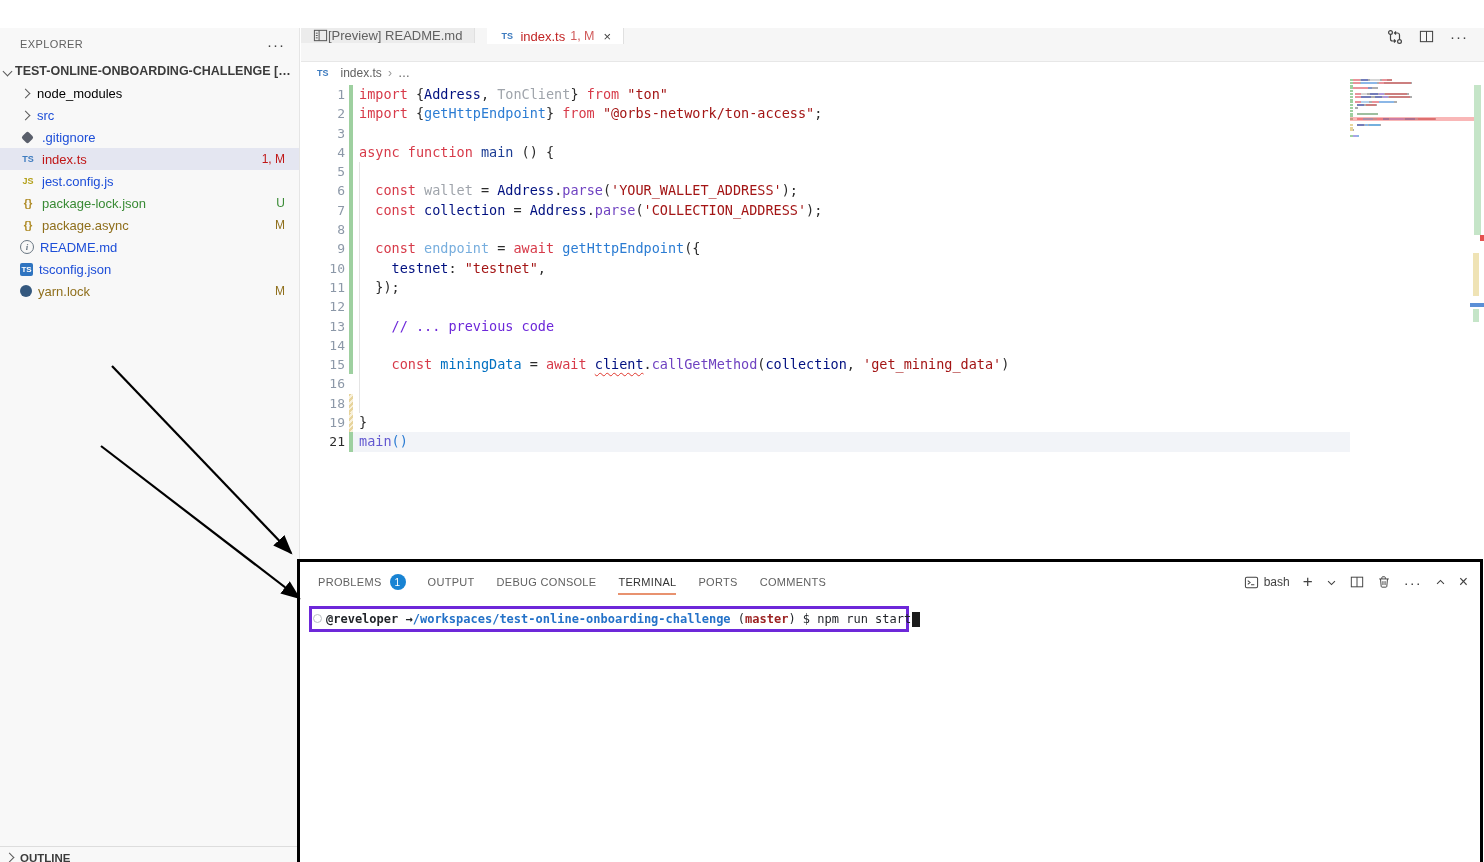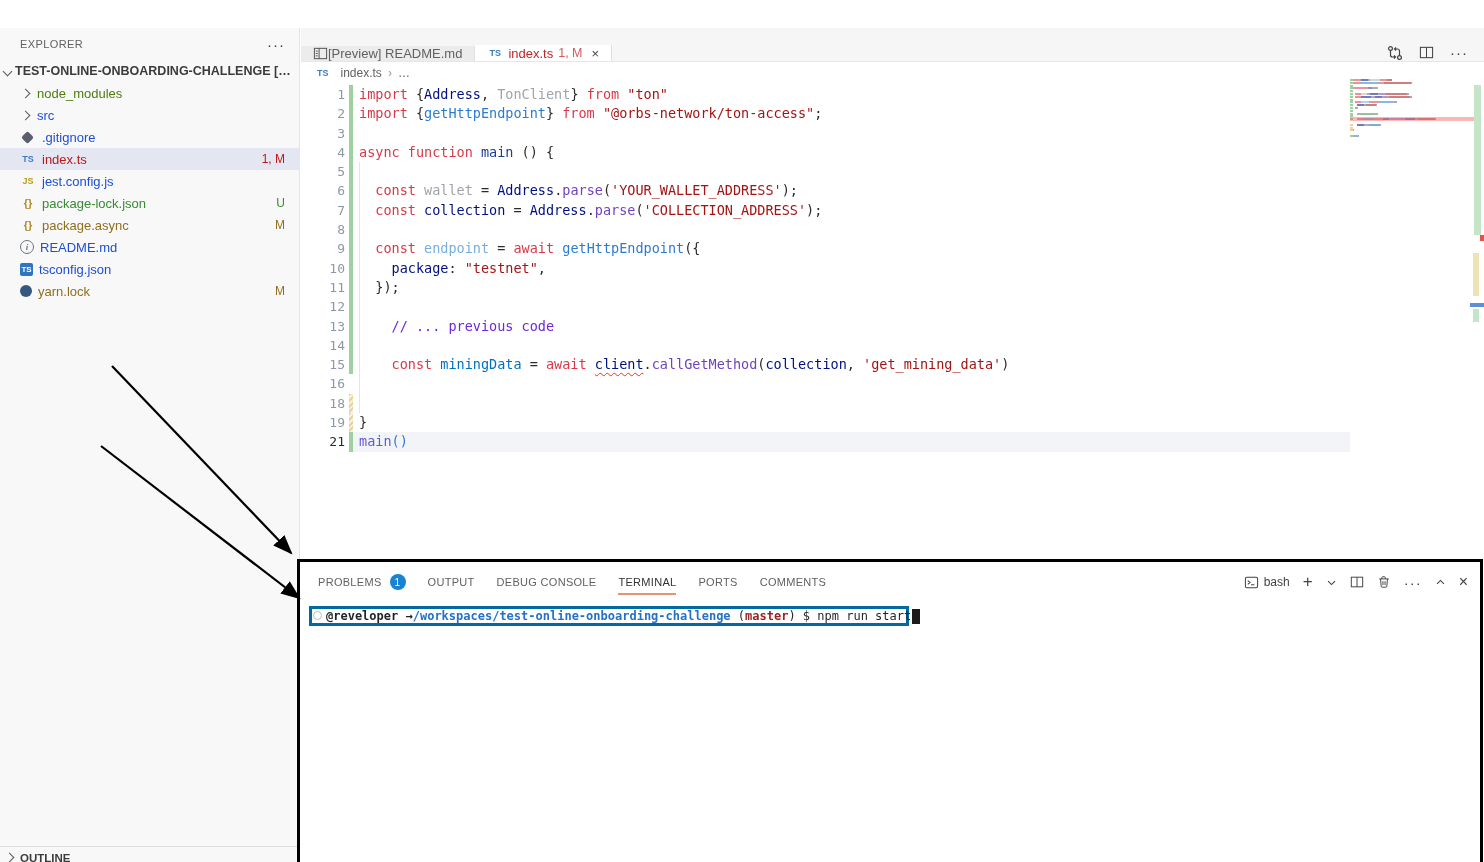--- a/index.html
+++ b/index.html
@@ -24,35 +24,35 @@
        font-size:9px;font-weight:700;height:16px;}
   .ic-ts{color:#3d7bbf;}
   .ic-js{color:#b3a019;}
   .ic-json{color:#b08d2a;font-size:11px;font-weight:700;}
   .ic-git{width:9px;height:9px;background:#5a5f6b;border-radius:2px;transform:rotate(45deg);margin:0 10px 0 3px;}
   .ic-info{width:12px;height:12px;border:1px solid #697682;border-radius:50%;color:#697682;
            font-size:9px;font-style:italic;font-family:"Liberation Serif",serif;}
   .ic-tsblue{background:#2f74c0;color:#fff;border-radius:2px;width:13px;height:13px;font-size:8px;}
   .ic-yarn{width:12px;height:12px;border-radius:50%;background:#34587e;}
   .fname{flex:1;white-space:nowrap;overflow:hidden;text-overflow:ellipsis;color:#1d4ed8;}
-  .fname.dim{color:#4d7c0f;}
+  .fname.dim{color:#000000;}
   .fname.err{color:#c01717;}
   .fname.add{color:#388a34;}
   .fname.mod{color:#8f6f1c;}
   .fbadge{flex:none;font-size:12px;margin-right:14px;margin-left:6px;}
   .fbadge.err{color:#c01717;}
   .fbadge.add{color:#388a34;}
   .fbadge.mod{color:#8f6f1c;}
   .sb-bottom{position:absolute;bottom:0;left:0;width:100%;}
   .sb-sec{display:flex;align-items:center;height:21px;border-top:1px solid #ddd;font-size:11.5px;
           font-weight:700;color:#3b3b3b;padding-left:6px;background:#f8f8f8;cursor:pointer;}
   .sb-sec .chev{margin-right:7px;}
   
   .editor{position:absolute;left:301px;top:0;right:0;bottom:0;background:#fff;}
-  .tabbar{display:flex;height:33px;background:#f6f6f6;border-bottom:1px solid #e7e7e7;align-items:flex-end;}
+  .tabbar{display:flex;height:33px;background:#f6f6f6;border-bottom:1px solid #e7e7e7;align-items:flex-start;gap:12px;}
   .tab{display:flex;align-items:center;padding:0 12px;font-size:13px;color:#616161;background:#ececec;
        border-right:1px solid #e0e0e0;cursor:pointer;white-space:nowrap;}
   .tab.active{background:#fff;color:#333;}
   .tab .fic{margin-right:5px;}
   .tab-red{color:#c22525;}
   .tab-badge{color:#d05b5b;margin-left:5px;font-size:12.5px;}
   .tab-close{margin-left:9px;color:#424242;font-size:13px;cursor:pointer;}
   .ed-actions{margin-left:auto;display:flex;align-items:center;gap:16px;padding-right:16px;}
   .icobtn{display:inline-flex;align-items:center;justify-content:center;cursor:pointer;color:#424242;}
   .breadcrumb{display:flex;align-items:center;height:22px;font-size:12px;color:#616161;padding-left:16px;gap:6px;}
@@ -94,21 +94,21 @@
          border:3px solid #000;box-sizing:border-box;}
   .ptabs{display:flex;align-items:center;height:40px;padding-left:18px;gap:22px;}
   .ptab{display:flex;align-items:center;font-size:11px;letter-spacing:.3px;color:#616161;cursor:pointer;
         position:relative;height:100%;}
   .ptab.active .ptl{color:#333;}
   .ptab.active::after{content:"";position:absolute;left:0;right:0;bottom:7px;height:2px;background:#e8926f;}
   .pbadge{margin-left:8px;background:#1883d3;color:#fff;border-radius:50%;width:16px;height:16px;
           display:inline-flex;align-items:center;justify-content:center;font-size:10px;}
   .ptoolbar{position:absolute;right:12px;top:10px;display:flex;align-items:center;gap:13px;color:#424242;}
   .bashbtn{display:flex;align-items:center;gap:5px;font-size:12px;color:#424242;cursor:pointer;}
-  .cmdbox{position:absolute;left:9px;top:44px;width:600px;height:20px;border:3px solid #0369a1;
+  .cmdbox{position:absolute;left:9px;top:44px;width:600px;height:26px;border:3px solid #6d28d9;
           box-sizing:border-box;background:#fff;display:flex;align-items:center;text-align:center;}
   .promptline{font-family:"DejaVu Sans Mono","Liberation Mono",monospace;font-size:12px;white-space:pre;
               padding-left:14px;display:flex;align-items:center;position:relative;}
   .pdot{position:absolute;left:1px;top:50%;margin-top:-5px;width:9px;height:9px;border:1px solid #b9bec4;
         border-radius:50%;box-sizing:border-box;}
   .t-user,.t-arrow{color:#1f2328;font-weight:700;}
   .t-path{color:#2472c8;font-weight:700;}
   .t-branch{color:#9c2323;font-weight:700;}
   .t-plain{color:#1f2328;}
   .cursor{display:inline-block;width:8px;height:15px;background:#1b1b1b;margin-left:1px;}
@@ -275,21 +275,21 @@
             <span class="ct"><i class="guide"></i></span>
           </div>
           <div class="cl">
             <span class="ln">9</span>
             <span class="gbar added"></span>
             <span class="ct"><i class="guide"></i><span>  </span><span class="kw">const </span><span class="dimblue">endpoint</span><span class="pun"> = </span><span class="kw">await </span><span class="fn">getHttpEndpoint</span><span class="pun">({</span></span>
           </div>
           <div class="cl">
             <span class="ln">10</span>
             <span class="gbar added"></span>
-            <span class="ct"><i class="guide"></i><span>    </span><span class="var">package</span><span class="pun">: </span><span class="str">"testnet"</span><span class="pun">,</span></span>
+            <span class="ct"><i class="guide"></i><span>    </span><span class="var">testnet</span><span class="pun">: </span><span class="str">"testnet"</span><span class="pun">,</span></span>
           </div>
           <div class="cl">
             <span class="ln">11</span>
             <span class="gbar added"></span>
             <span class="ct"><i class="guide"></i><span>  </span><span class="pun">});</span></span>
           </div>
           <div class="cl">
             <span class="ln">12</span>
             <span class="gbar added"></span>
             <span class="ct"><i class="guide"></i></span>

